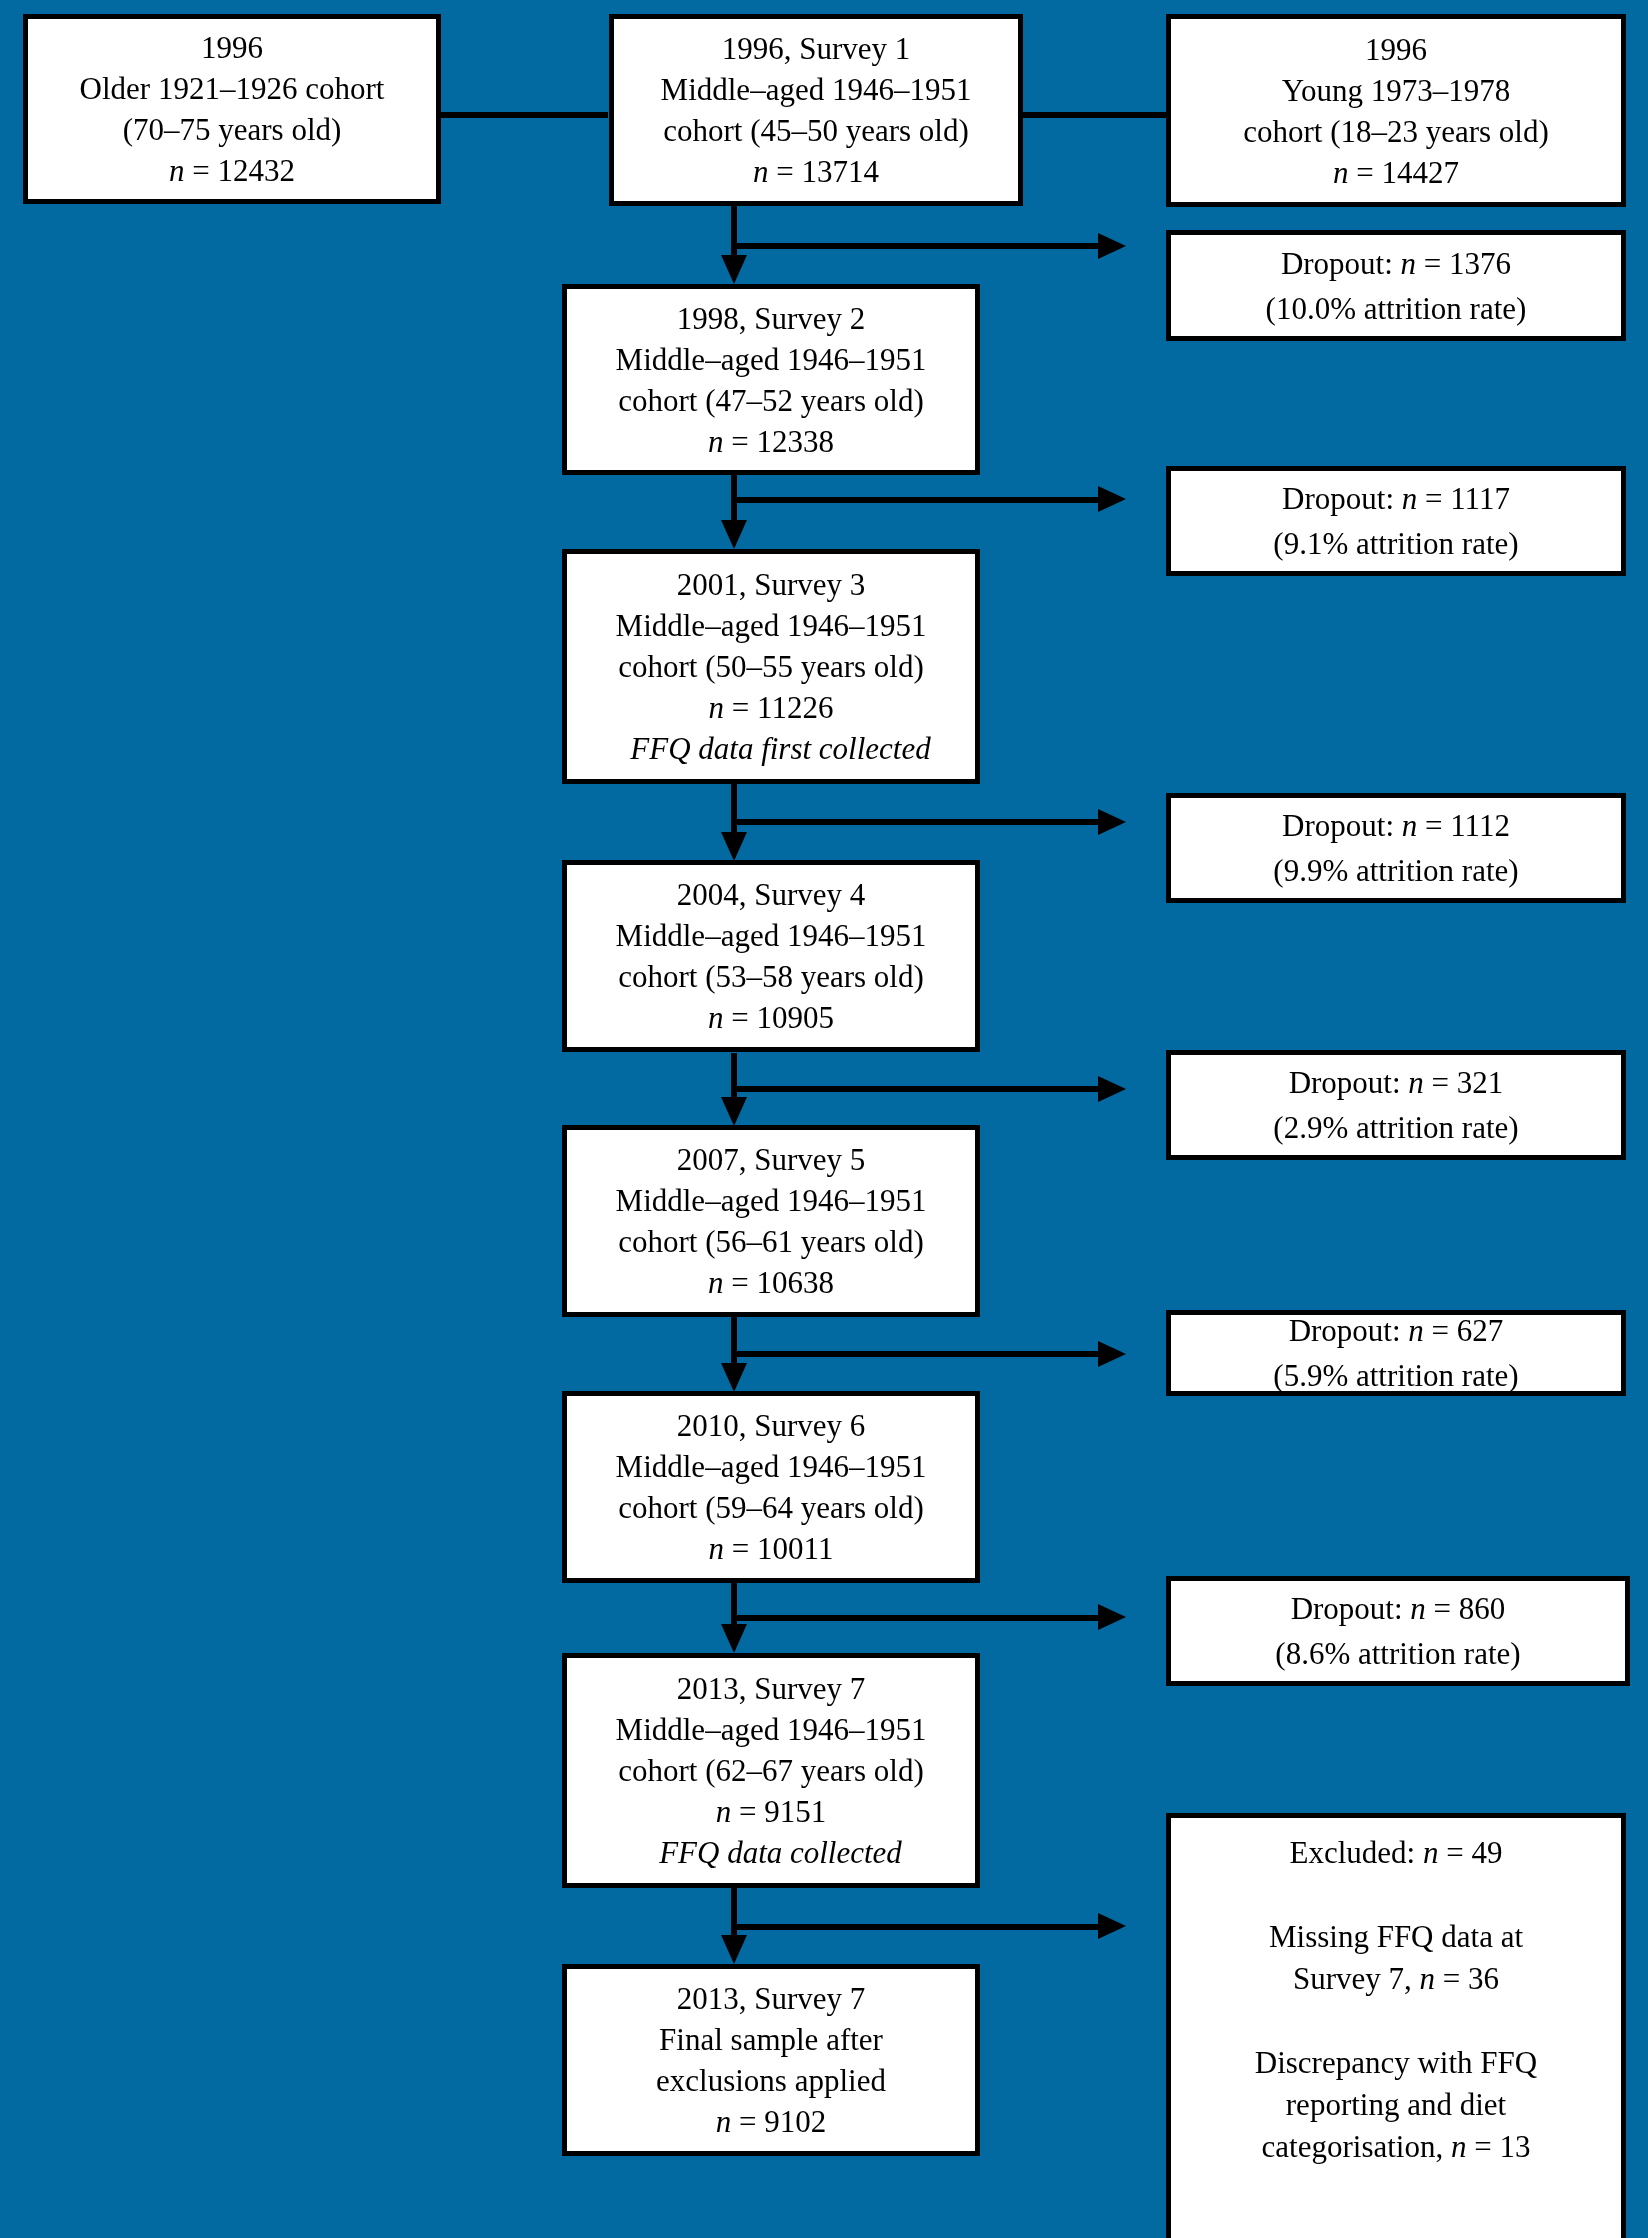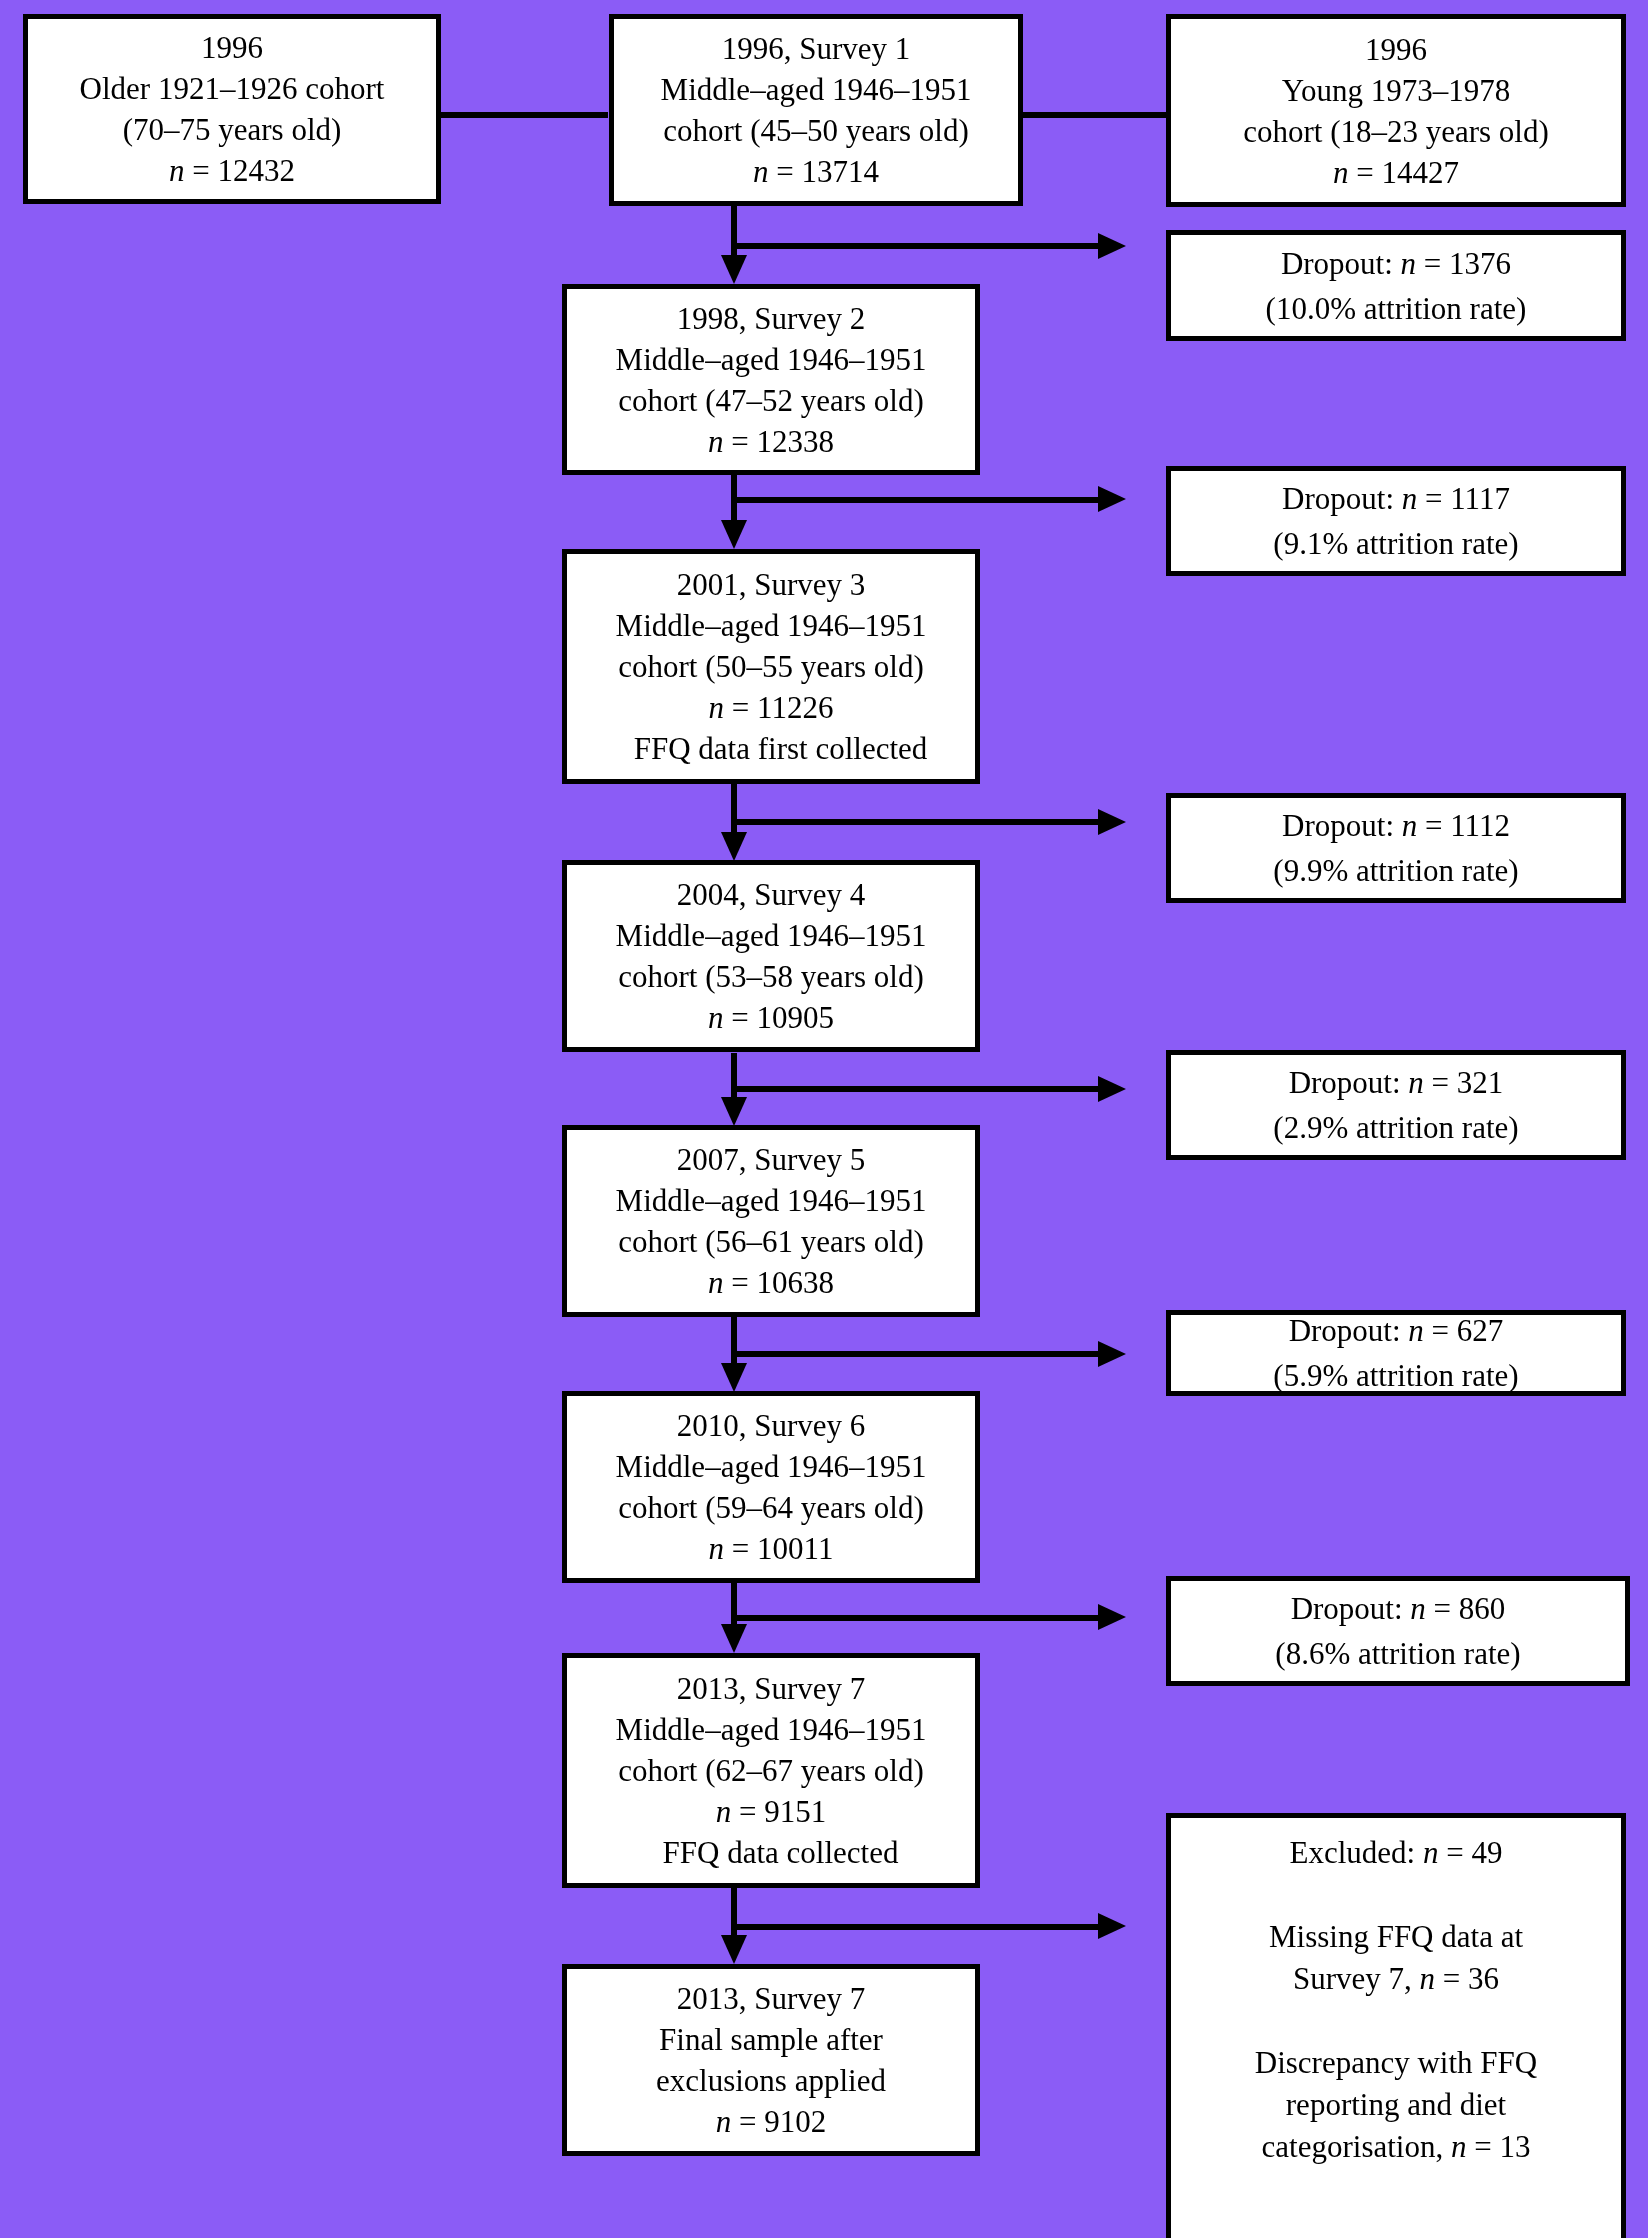--- a/index.html
+++ b/index.html
@@ -1,36 +1,36 @@
 <!DOCTYPE html>
 <html style="font-size:8.2px"><head>
 <meta charset="utf-8">
 <style>
   html,body{margin:0;padding:0;background:#ffffff;}
   .page{
     position:relative;
     width:1649px;height:2239px;
-    background:#8b5cf6;
+    background:#0369a1;
     font-family:"Liberation Serif","DejaVu Serif",serif;
     color:#000000;
   }
   .box{
     position:absolute;
     box-sizing:border-box;
     border:5.6px solid #000000;
     background:#ffffff;
     display:flex;
     flex-direction:column;
     justify-content:center;
     font-size:31px;
     line-height:41px;
     text-align:center;
   }
   .box .line{min-height:41px;white-space:nowrap;}
-  .box .line.italic{padding-left:19px;}
+  .box .line.italic{font-style:italic;padding-left:19px;}
   .box .line.left{text-align:center;}
   .box .line i{font-style:italic;}
   .box.dropout{line-height:45px;}
   .box.dropout .line{min-height:45px;}
   .box.excluded{
     justify-content:flex-start;
     padding:14.3px 36px;
     line-height:42px;
   }
   .box.excluded .line{min-height:42px;}

